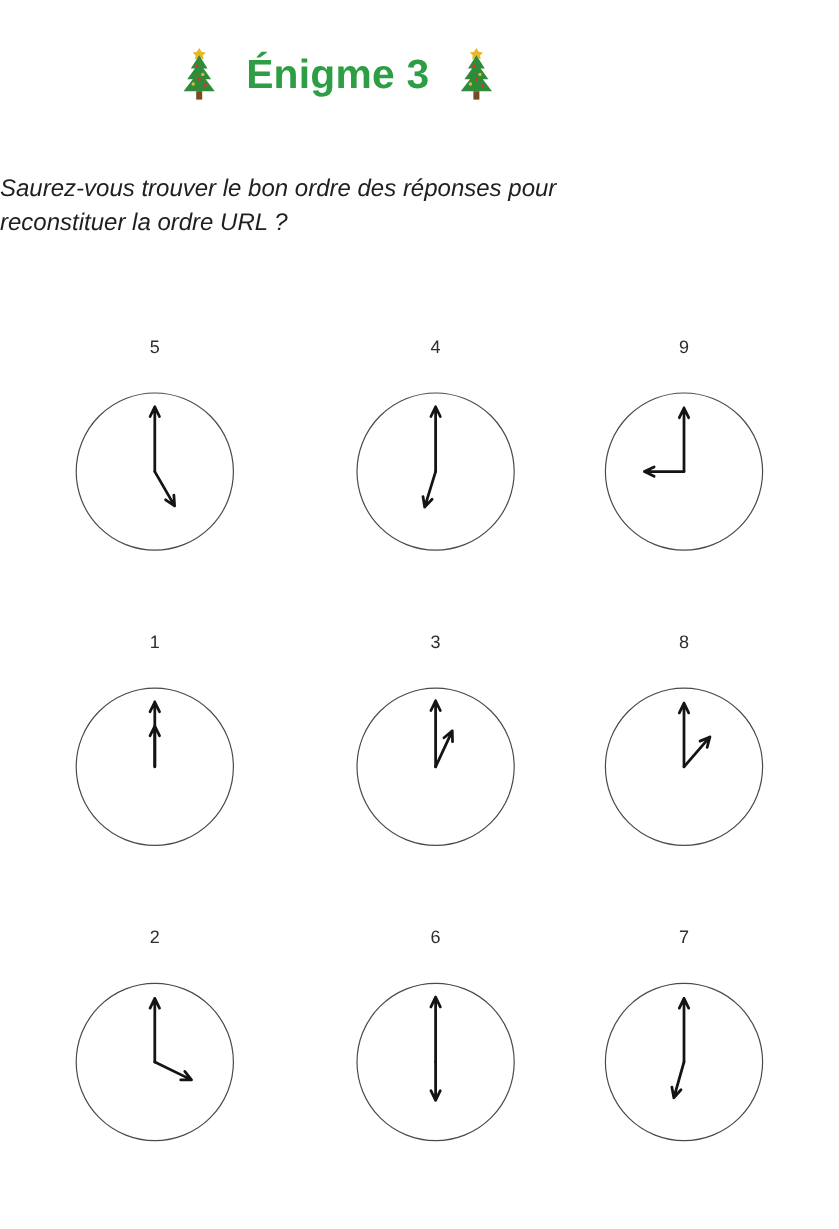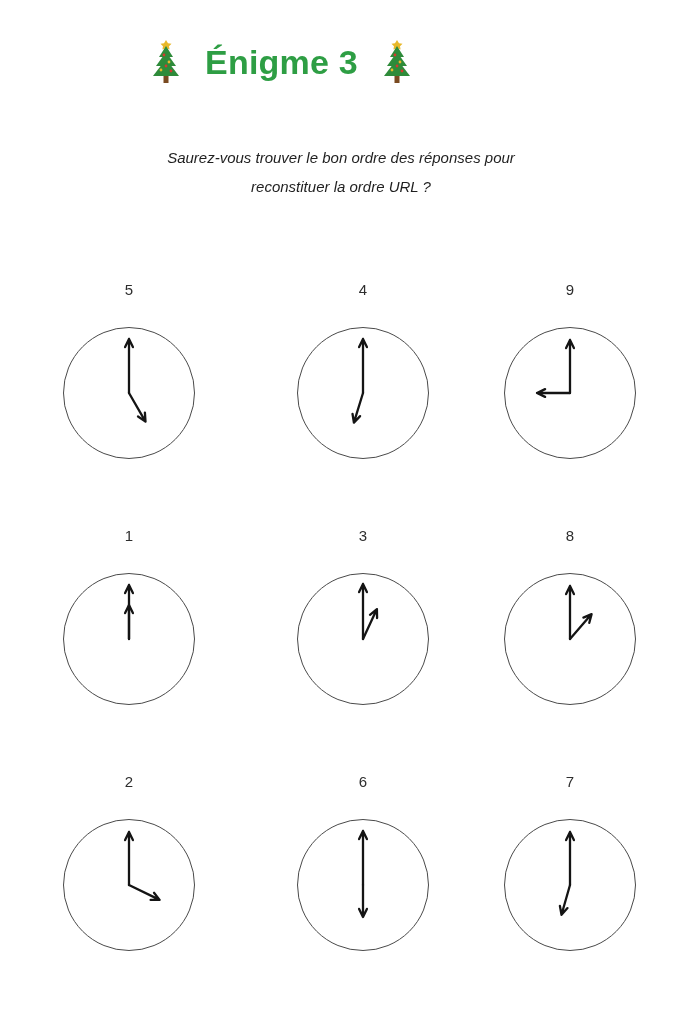--- a/index.html
+++ b/index.html
@@ -12,22 +12,22 @@
     position:absolute;top:40px;left:0;width:563px;
     display:flex;align-items:center;justify-content:center;gap:20px;
   }
   .title-text{
     font-size:34px;font-weight:700;letter-spacing:.2px;
   }
   .tree{width:38px;height:44px;display:block;}
   
   .subtitle{
     position:absolute;top:143px;left:0;width:682px;
-    text-align:center;font-style:italic;font-weight:500;
-    font-size:15px;line-height:29px;color:#1f1f1f;
+    font-style:italic;font-weight:500;
+    font-size:20px;line-height:29px;color:#1f1f1f;
   }
   
   .clock{
     position:absolute;width:134px;text-align:center;
   }
   .clock-label{
     height:20px;line-height:20px;font-size:15px;color:#2e2e2e;
     margin-bottom:26px;
   }
   .clock svg{display:block;}

